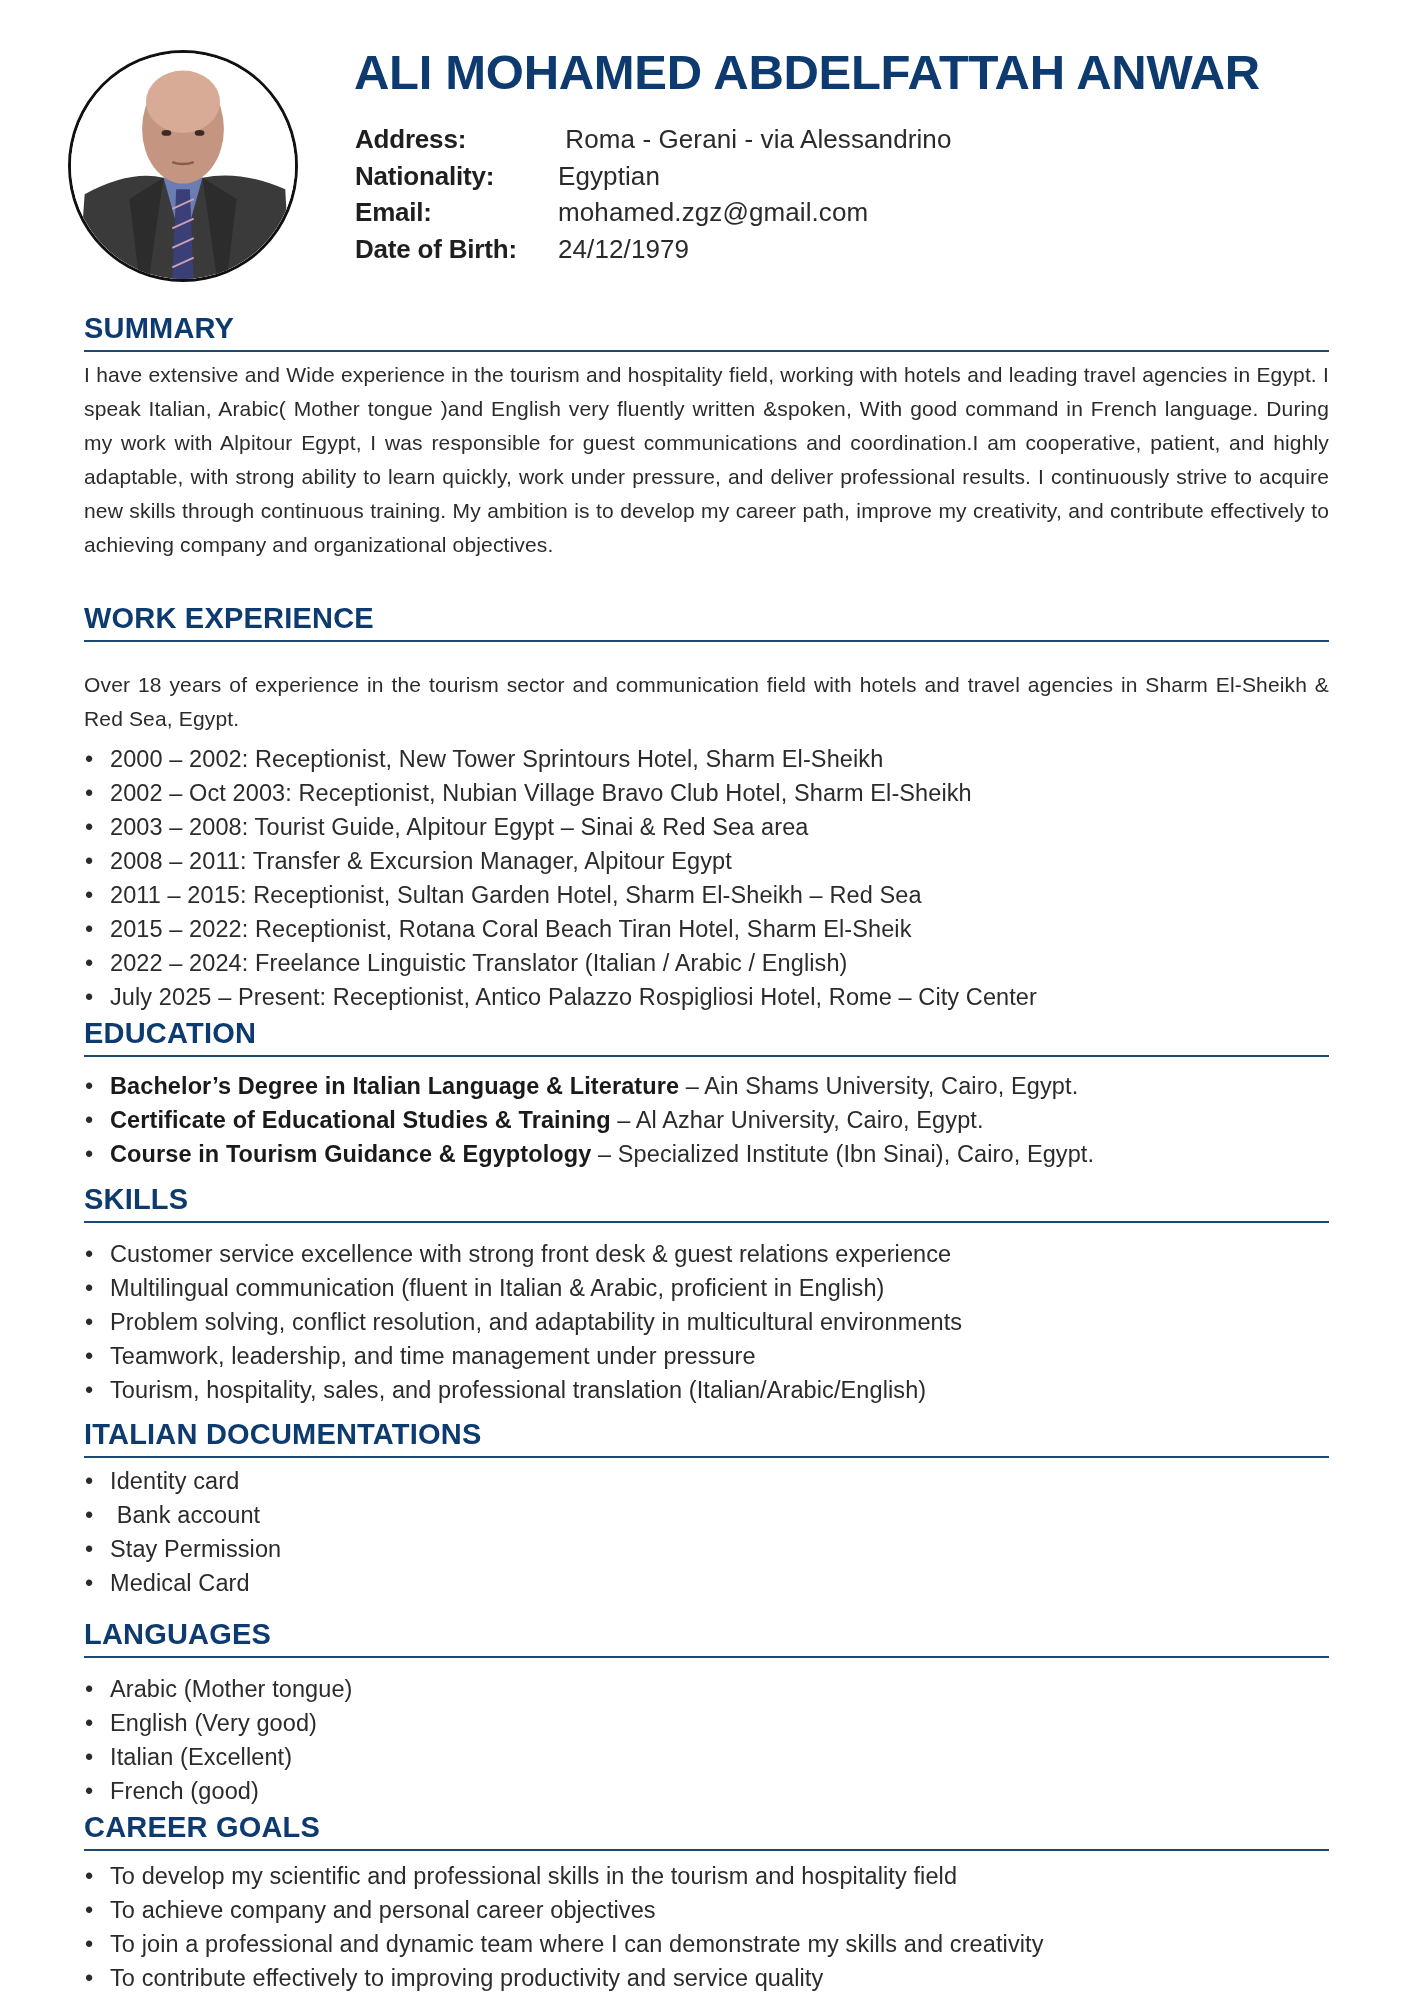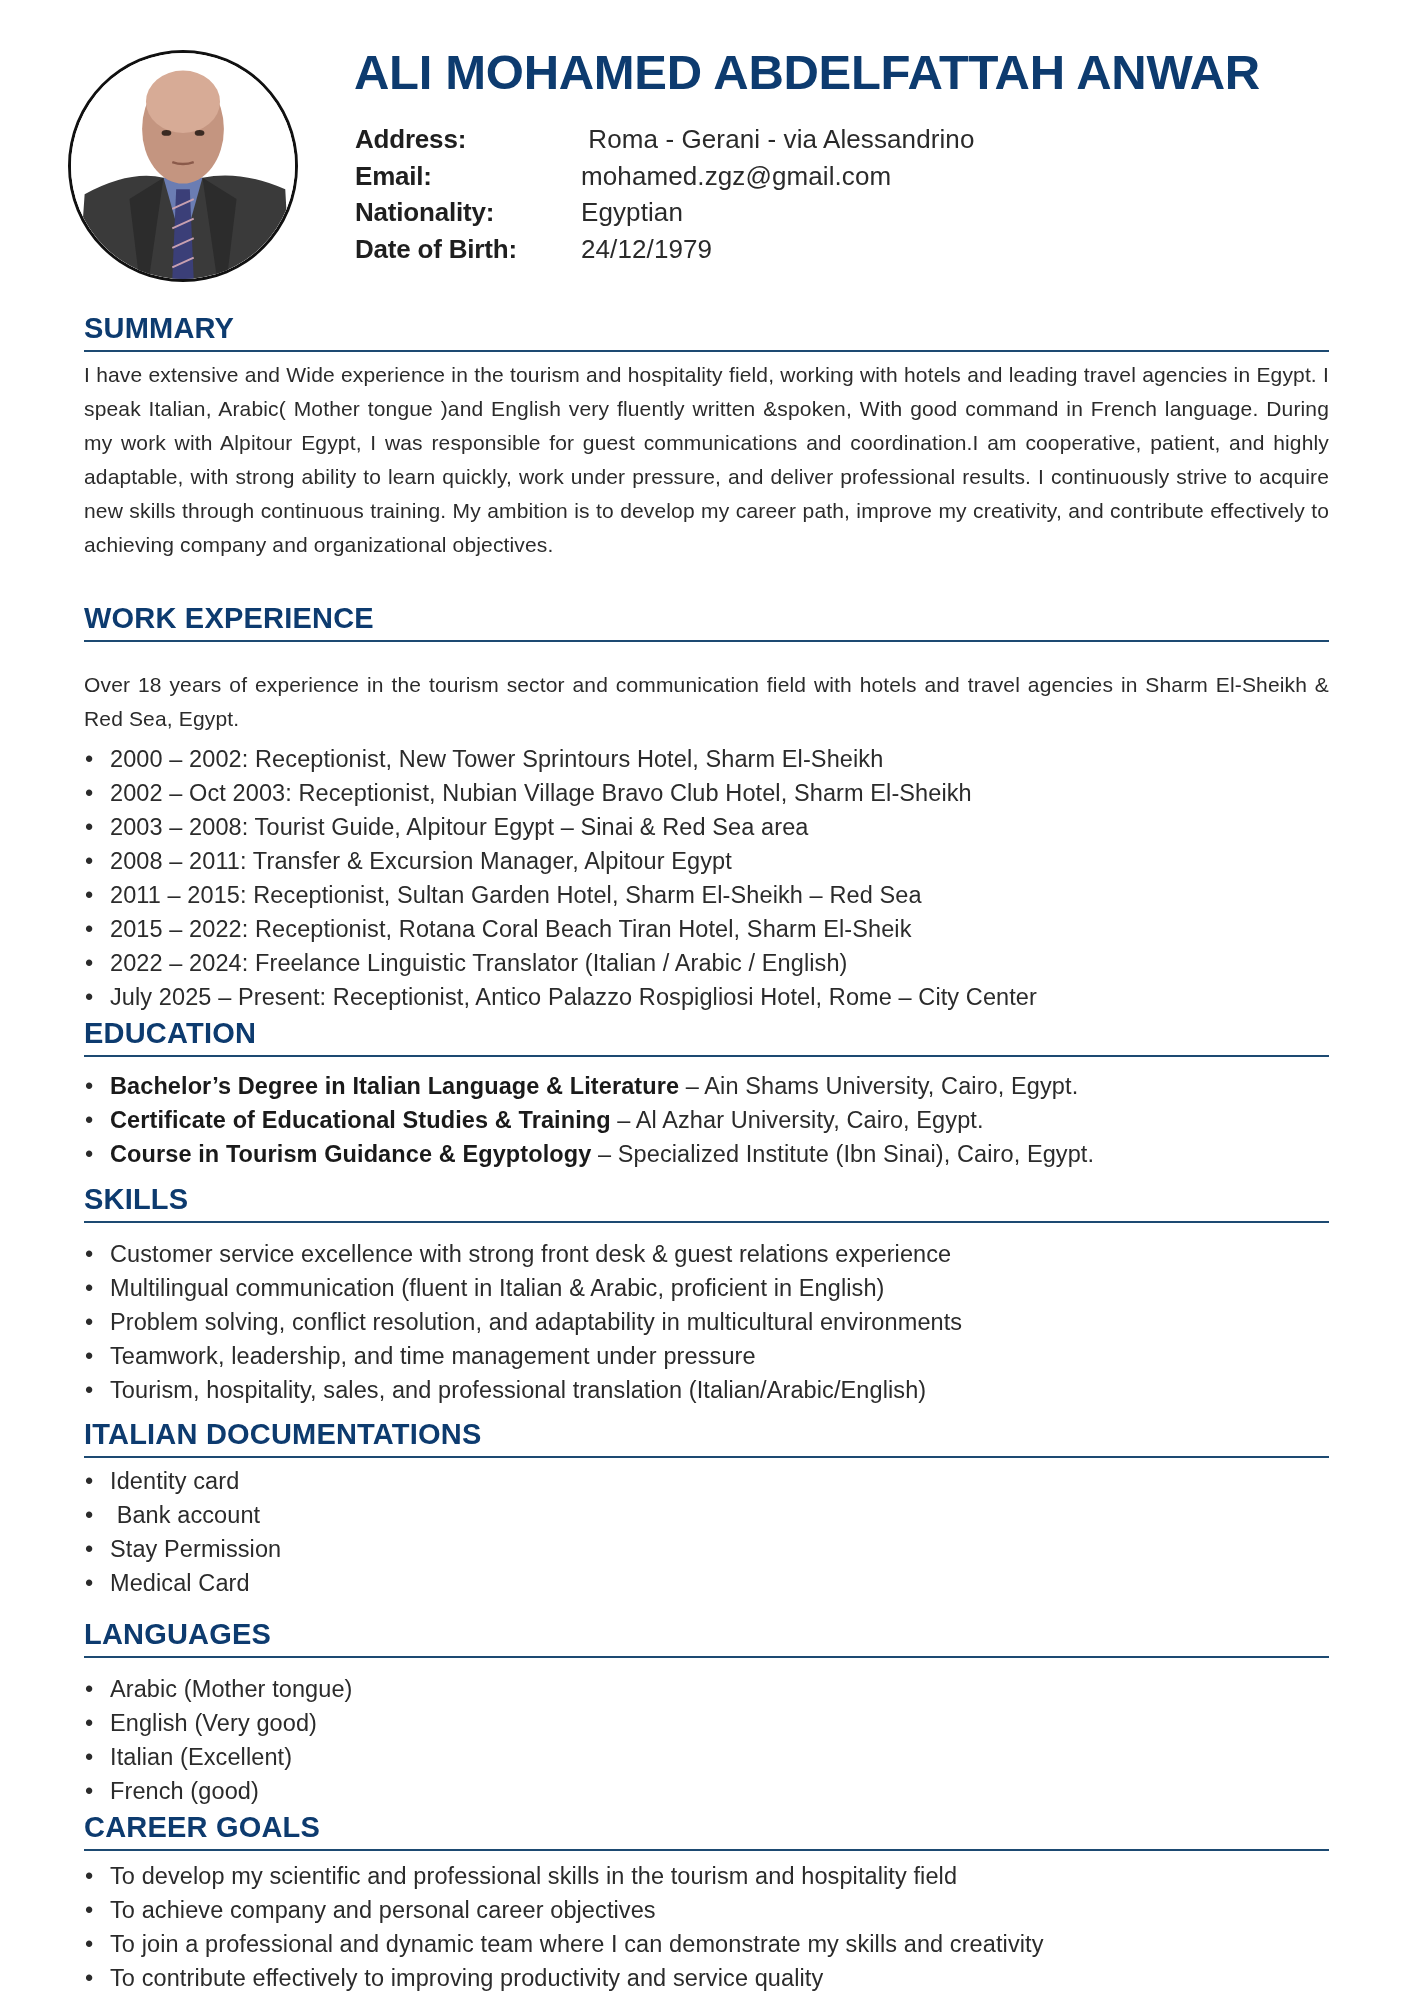--- a/index.html
+++ b/index.html
@@ -4,21 +4,21 @@
 <style>
   html, body { margin: 0; padding: 0; background: #ffffff; }
   body { width: 1414px; height: 2000px; position: relative; overflow: hidden;
          font-family: "Liberation Sans", "DejaVu Sans", sans-serif; color: #222222; }
   .photo { position: absolute; left: 68px; top: 50px; width: 230px; height: 232px;
            border: 3px solid #111; border-radius: 50%; overflow: hidden; background: #fff; box-sizing: border-box; }
   .photo svg { width: 100%; height: 100%; display: block; }
   .name { position: absolute; left: 354px; top: 48px; font-size: 49px; font-weight: 700;
           color: #0d3b6f; letter-spacing: -0.3px; white-space: nowrap; margin: 0; line-height: 1; }
   .contact { position: absolute; left: 355px; top: 124px; }
-  .crow { display: flex; height: 36.5px; align-items: baseline; font-size: 26px; gap: 23px; }
+  .crow { display: flex; height: 36.5px; align-items: baseline; font-size: 26px; }
   .clabel { width: 203px; font-weight: 700; color: #1f1f1f; letter-spacing: -0.2px; }
   .cval { color: #2a2a2a; letter-spacing: 0.1px; }
   .section { position: absolute; left: 84px; width: 1245px; }
   .sec-title { font-size: 29px; font-weight: 700; color: #0d3b6f; margin: 0; line-height: 32px; letter-spacing: 0.2px; }
   .sec-rule { height: 2px; background: #1d4a72; margin-top: 6px; margin-bottom: 0; }
   .para { font-size: 21px; line-height: 34px; text-align: justify; color: #2b2b2b; margin: 0; letter-spacing: 0.15px; }
   ul.blist { list-style: none; padding: 0; margin: 0; }
   ul.blist li { position: relative; padding-left: 26px; font-size: 23.5px; line-height: 34px; color: #2b2b2b; letter-spacing: 0.1px; white-space: nowrap; }
   ul.blist li .bullet { position: absolute; left: 1px; top: 0; }
   .strong { font-weight: 700; color: #1a1a1a; }
@@ -46,26 +46,26 @@
 </div>
 
 <h1 class="name">ALI MOHAMED ABDELFATTAH ANWAR</h1>
 
 <div class="contact">
   <div class="crow">
     <span class="clabel">Address:</span>
     <span class="cval" style="white-space:pre"> Roma - Gerani - via Alessandrino</span>
   </div>
   <div class="crow">
+    <span class="clabel">Nationality:</span>
+    <span class="cval">Egyptian</span>
+  </div>
+  <div class="crow">
     <span class="clabel">Email:</span>
     <span class="cval">mohamed.zgz@gmail.com</span>
-  </div>
-  <div class="crow">
-    <span class="clabel">Nationality:</span>
-    <span class="cval">Egyptian</span>
   </div>
   <div class="crow">
     <span class="clabel">Date of Birth:</span>
     <span class="cval">24/12/1979</span>
   </div>
 </div>
 
 <section class="section" style="top:312px">
   <h2 class="sec-title">SUMMARY</h2>
   <div class="sec-rule"></div>

